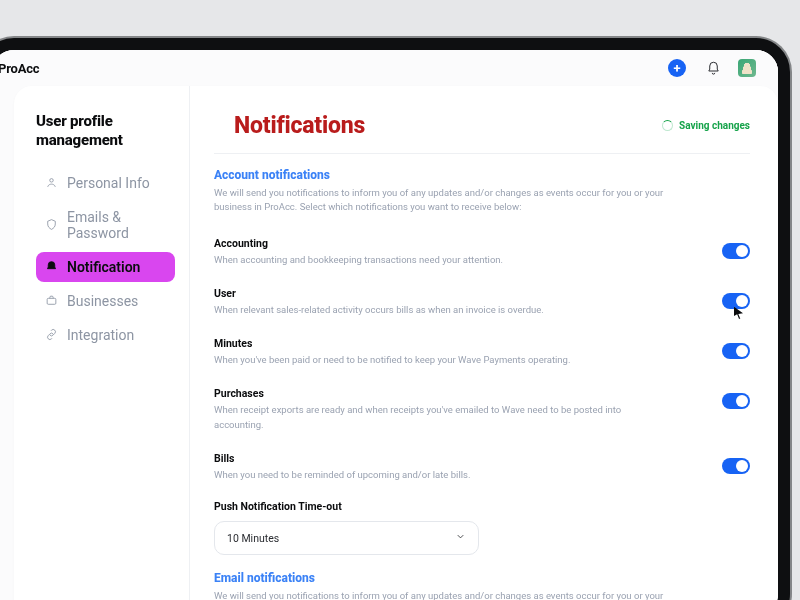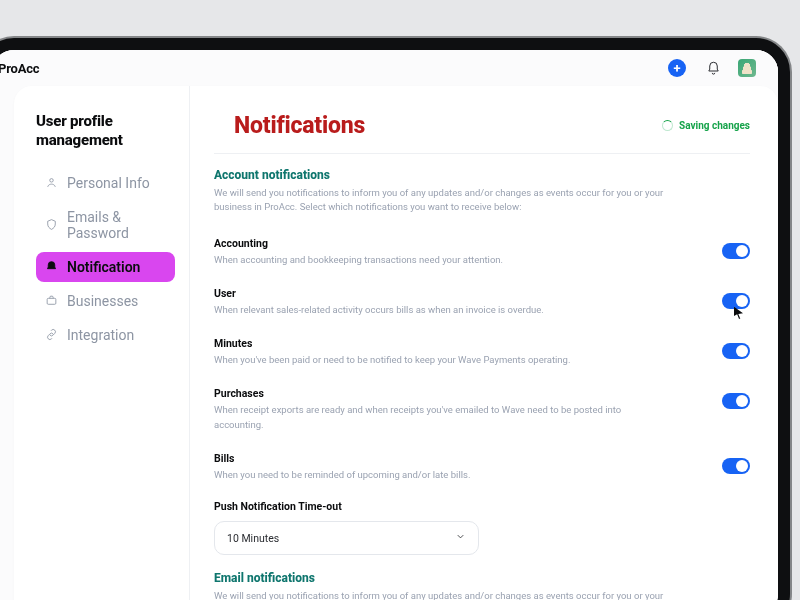--- a/index.html
+++ b/index.html
@@ -141,21 +141,21 @@
   }
   .spinner {
     width: 11px; height: 11px; border-radius: 50%;
     border: 1.6px solid #bfe8d0;
     border-top-color: #16a34a;
   }
 
   .section-title {
     font-size: 12px;
     font-weight: 800;
-    color: #0f766e;
+    color: #3b82f6;
     margin-bottom: 4px;
   }
   .section-desc {
     font-size: 9.5px;
     line-height: 1.5;
     color: #9aa2b1;
     max-width: 480px;
     margin-bottom: 14px;
   }
 

